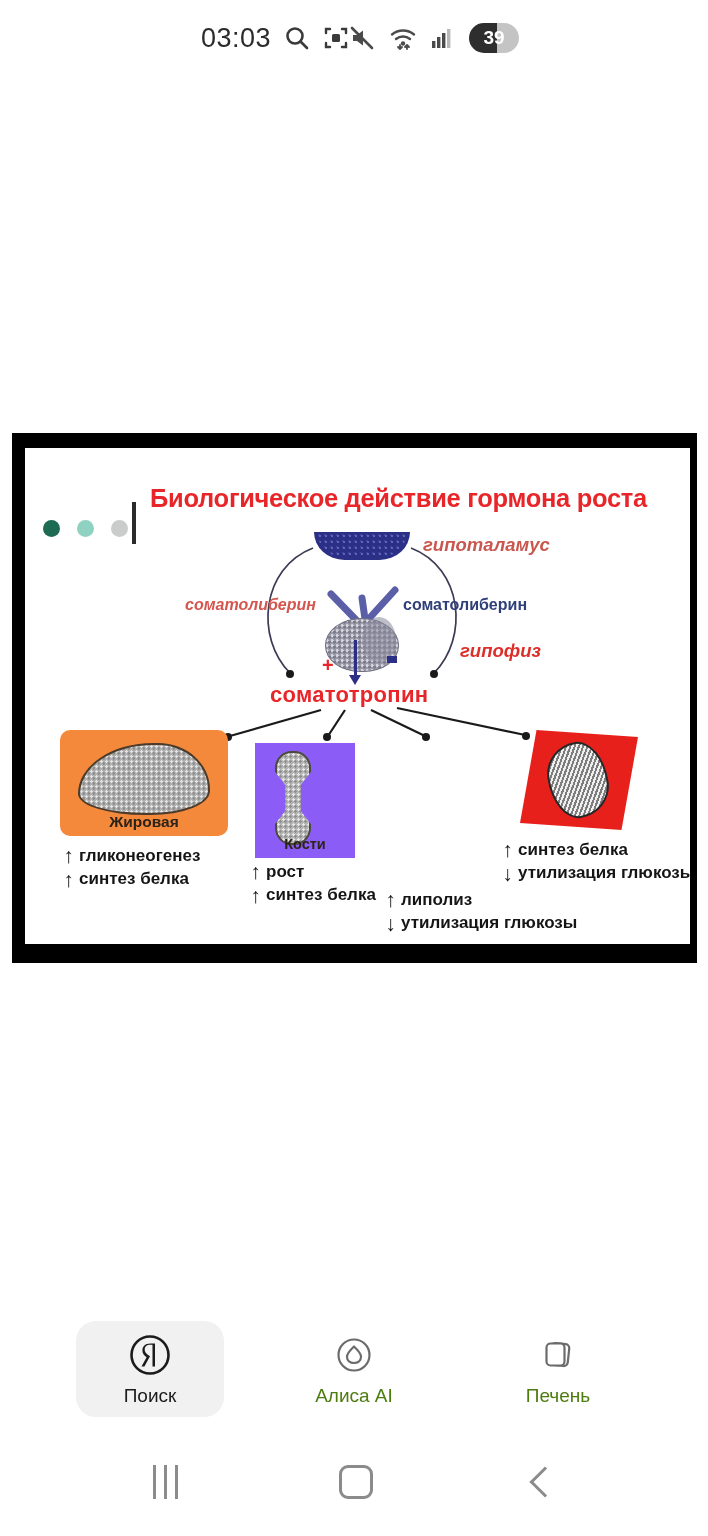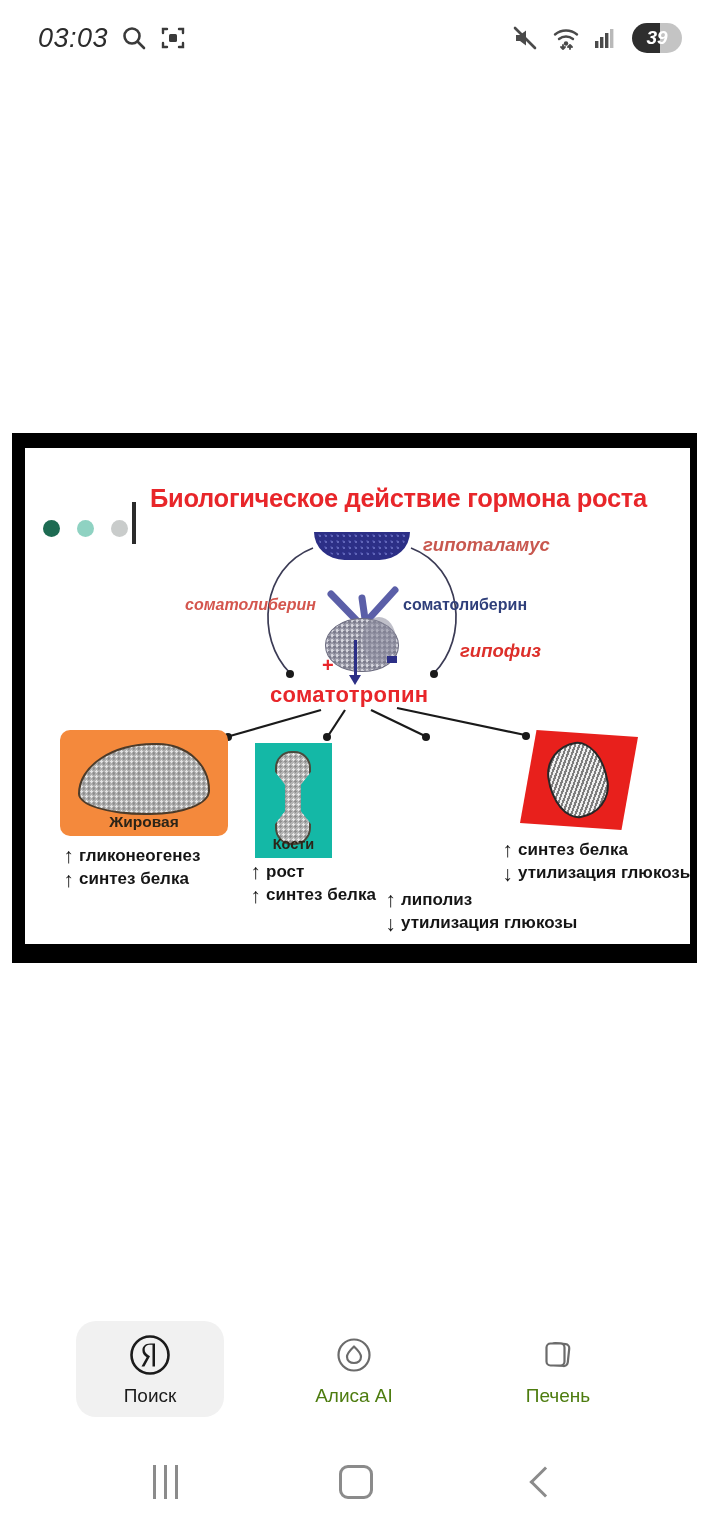--- a/index.html
+++ b/index.html
@@ -7,23 +7,22 @@
     width: 708px; height: 1536px;
     background: #ffffff;
     font-family: "Liberation Sans", sans-serif;
     overflow: hidden;
   }
   .screen { position: relative; width: 708px; height: 1536px; background: #fff; }
 
   
   .statusbar {
     position: absolute; left: 0; top: 0; width: 708px; height: 76px;
-    display: flex; align-items: center; justify-content: space-between;
+    display: flex; align-items: center; justify-content: center;
     padding: 0 26px 0 38px;
-    font-style: italic;
   }
   .status-left { display: flex; align-items: center; gap: 13px; }
   .status-time { font-size: 27px; font-weight: 400; color: #2b2b2b; letter-spacing: 0.5px; }
   .status-right { display: flex; align-items: center; gap: 14px; }
   .icon { display: inline-block; line-height: 0; }
   .battery-pill {
     display: inline-flex; align-items: center; justify-content: flex-end;
     width: 50px; height: 30px; border-radius: 15px;
     background: linear-gradient(to right, #2e2e2e 0 56%, #c4c4c4 56% 100%);
     color: #ffffff; font-size: 19px; font-weight: 700;
@@ -93,22 +92,22 @@
     border-left: 6.5px solid transparent; border-right: 6.5px solid transparent;
     border-top: 10px solid #2c2f86;
   }
 
   .fan { position: absolute; left: 0; top: 0; width: 665px; height: 496px; pointer-events: none; }
 
   
   .organ { position: absolute; }
   .organ-liver   { left: 35px;  top: 282px; width: 168px; height: 106px;
                    background: #f4893c; border-radius: 10px; }
-  .organ-bones   { left: 230px; top: 295px; width: 77px;  height: 115px;
-                   background: #14b8a6; }
+  .organ-bones   { left: 230px; top: 295px; width: 100px;  height: 115px;
+                   background: #8b5cf6; }
   .organ-fat     { left: 350px; top: 290px; width: 126px; height: 130px;
                    background: #f8f000; border-radius: 50%; }
   .organ-muscle  { left: 495px; top: 282px; width: 118px; height: 100px;
                    background: #e8201c;
                    clip-path: polygon(14% 0, 100% 7%, 86% 100%, 0 93%); }
 
   .shape-liver {
     position: absolute; left: 18px; top: 13px; width: 132px; height: 72px;
     background: #b0b0b0;
     background-image: radial-gradient(circle at 30% 30%, #e4e4e4 1.1px, transparent 1.4px),

